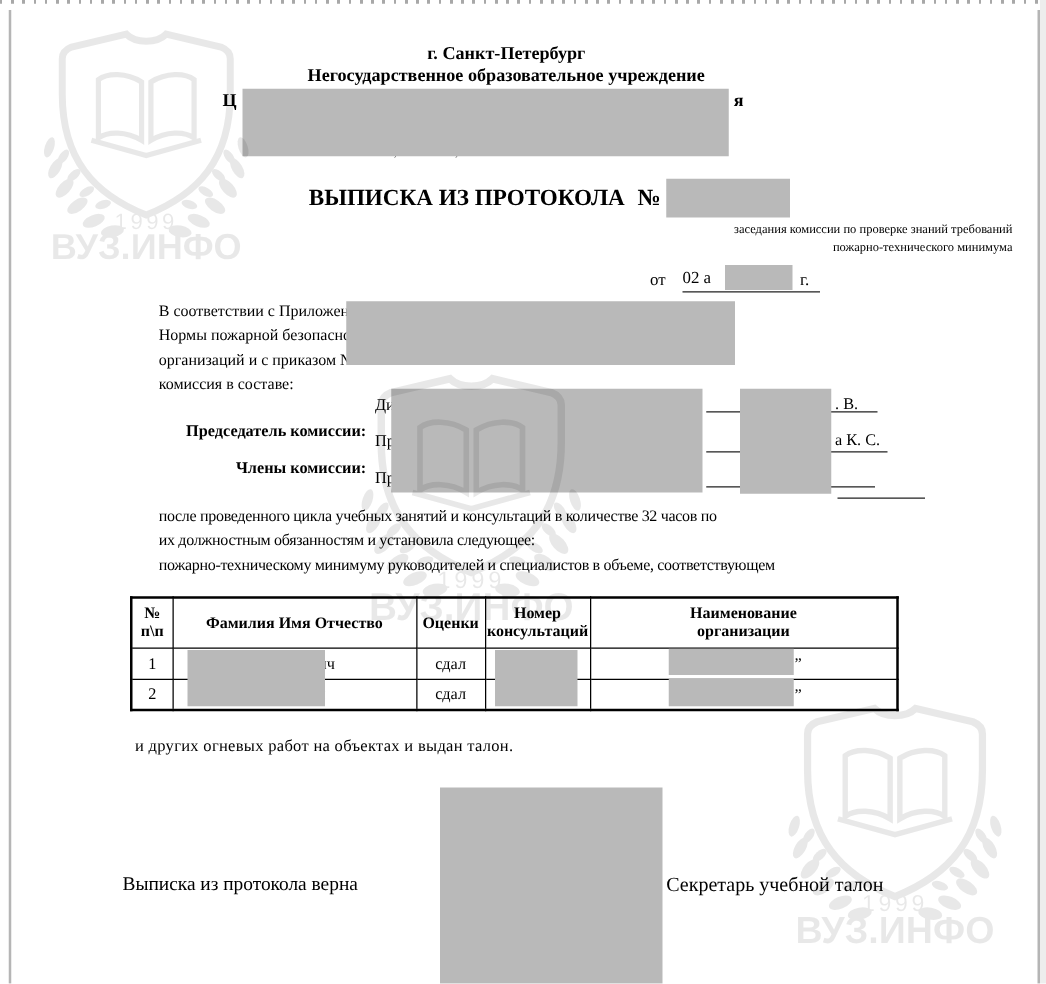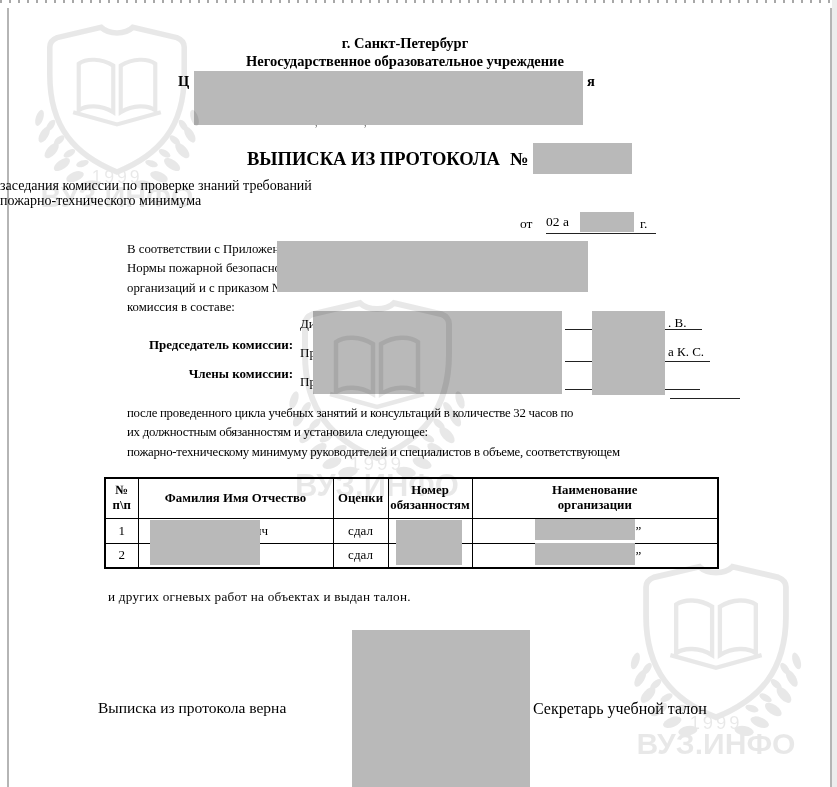--- a/index.html
+++ b/index.html
@@ -11,21 +11,21 @@
   .edge-l{position:absolute;left:7px;top:8px;bottom:0;width:2px;background:#b5b5b5;}
   .edge-r{position:absolute;left:830px;top:8px;bottom:0;width:2px;background:#b5b5b5;}
   .margin-r{position:absolute;left:832px;top:0;width:5px;bottom:0;background:#ededed;}
   
   .h-center{position:absolute;left:0;right:27px;text-align:center;font-weight:bold;font-size:14.5px;}
   .h-frag{position:absolute;font-weight:bold;font-size:14.5px;}
   .remnant{position:absolute;left:315px;top:117px;font-size:10px;color:#555;letter-spacing:22px;}
   
   .title-main{position:absolute;left:247px;top:149px;font-size:18.5px;font-weight:bold;white-space:pre;}
   .title-num{position:absolute;left:510px;top:149px;font-size:18.5px;font-weight:bold;white-space:pre;}
-  .sub{position:absolute;left:0;right:27px;text-align:left;font-size:14px;}
+  .sub{position:absolute;left:0;right:27px;text-align:right;font-size:10px;}
   
   .date-t{position:absolute;font-size:13.5px;}
   .date-ul{position:absolute;left:546px;top:214px;width:110px;height:19px;
            border-bottom:1.4px solid #222;font-size:13.5px;}
   
   .par{position:absolute;font-size:12.8px;line-height:19.4px;}
   .par1{letter-spacing:-0.25px;}
   .par2{font-size:13.2px;letter-spacing:0.25px;line-height:20px;}
   
   .c-label{position:absolute;left:100px;width:193px;text-align:right;font-weight:bold;font-size:13px;margin-top:21px;}
@@ -124,21 +124,21 @@
               <span class="hl">п\п</span>
             </th>
         <th>
               <span class="hl">Фамилия Имя Отчество</span>
             </th>
         <th>
               <span class="hl">Оценки</span>
             </th>
         <th>
               <span class="hl">Номер</span>
-              <span class="hl">обязанностям</span>
+              <span class="hl">консультаций</span>
             </th>
         <th>
               <span class="hl">Наименование</span>
               <span class="hl">организации</span>
             </th>
       </tr>
       <tr class="row">
         <td>1</td>
         <td class="name-cell">лентинович</td>
         <td>сдал</td>

